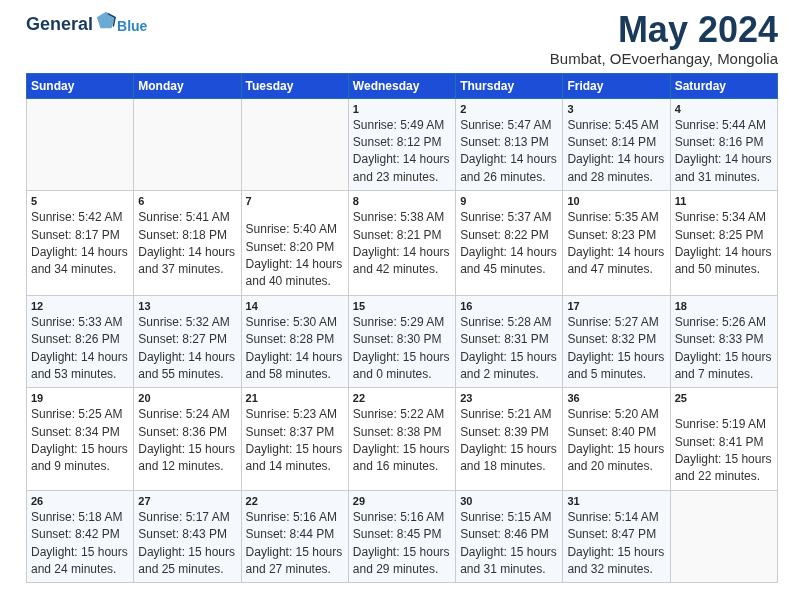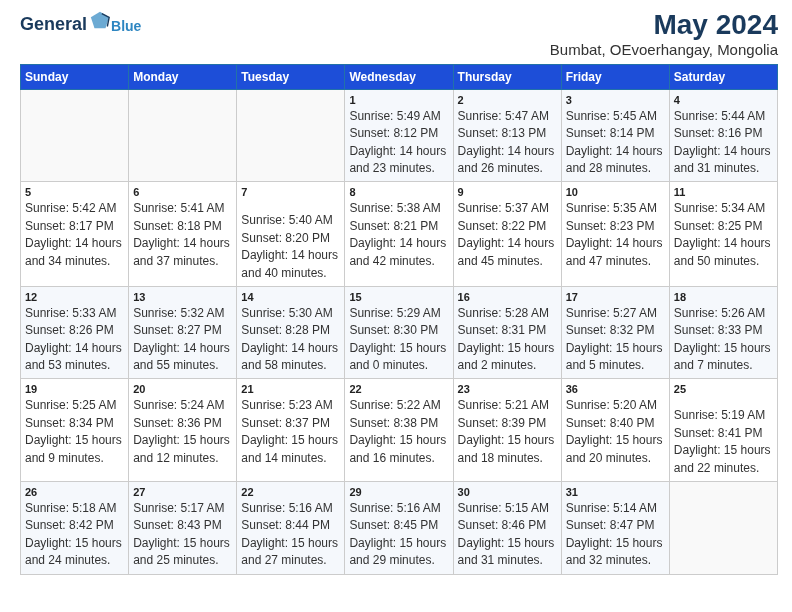--- a/index.html
+++ b/index.html
@@ -7,21 +7,21 @@
       font-family: Arial, sans-serif;
       background: #fff;
       width: 792px;
       min-height: 612px;
       overflow: hidden;
     }
     .page {
       width: 792px;
       min-height: 612px;
       background: #fff;
-      padding: 10px 14px 10px 20px;
+      padding: 10px 14px 10px 26px;
     }
     .header-row {
       display: flex;
       justify-content: space-between;
       align-items: flex-start;
       margin-bottom: 6px;
     }
     .logo-area {
       display: flex;
       flex-direction: column;
@@ -47,21 +47,21 @@
     .logo-icon {
       width: 22px;
       height: 22px;
       margin-left: 2px;
       margin-bottom: 1px;
     }
     .title-area {
       text-align: right;
     }
     .month-title {
-      font-size: 28px;
+      font-size: 36px;
       font-weight: bold;
       color: #1a3a5c;
       line-height: 1.1;
     }
     .subtitle {
       font-size: 15px;
       color: #333;
       font-weight: normal;
     }
     table {

